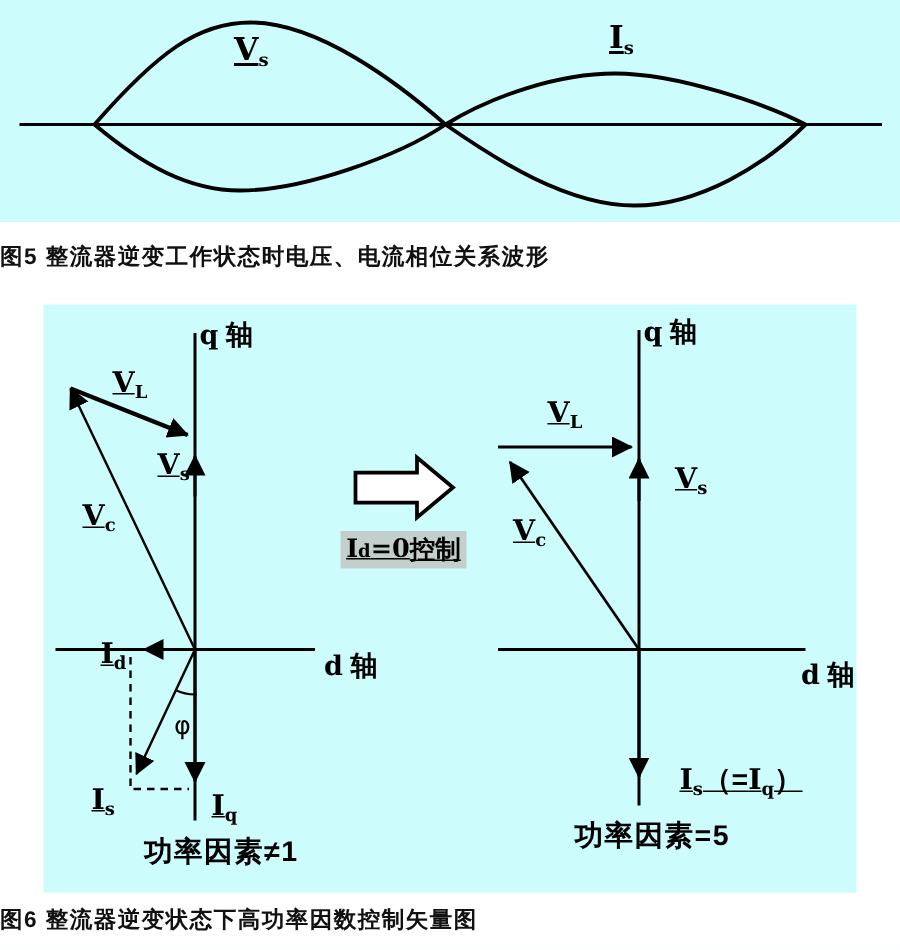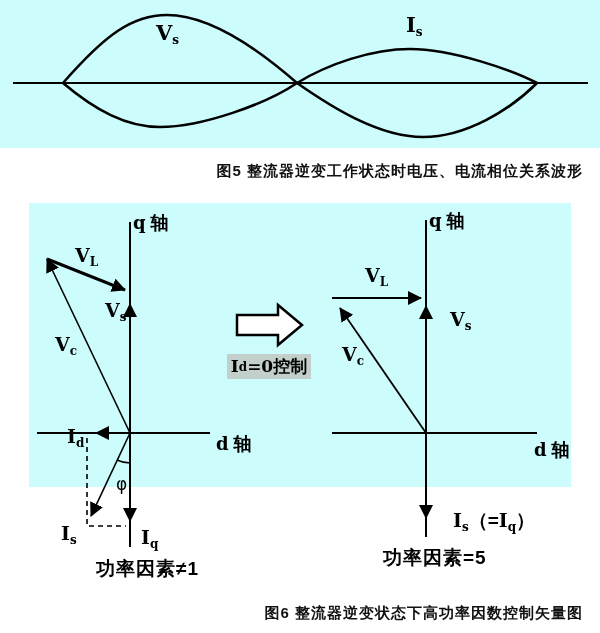--- a/index.html
+++ b/index.html
@@ -9,31 +9,31 @@
     --text:#111111;
     --control_label_bg:#c3cfcb;
     --arrow_fill:#ffffff;
   }
   *{margin:0;padding:0;box-sizing:border-box;}
   body{background:var(--page_bg);font-family:"Liberation Sans",sans-serif;}
   .page{position:relative;width:600px;height:633px;background:var(--page_bg);overflow:hidden;}
 
   .panel{position:absolute;background:var(--panel_bg);}
   #wave-panel{left:0;top:0;width:600px;height:148px;}
-  #vector-panel{left:29px;top:203px;width:542px;height:284px;}
+  #vector-panel{left:29px;top:203px;width:542px;height:392px;}
   .panel svg{position:absolute;left:0;top:0;}
 
-  .caption{position:absolute;left:0;width:583px;text-align:right;
+  .caption{position:absolute;left:0;width:583px;text-align:left;
            font-weight:bold;font-size:15px;color:var(--text);letter-spacing:1px;}
   #caption-fig5{top:162px;}
   #caption-fig6{top:604px;}
 
   
   .sym{position:absolute;font-family:"DejaVu Serif",serif;font-weight:bold;
-       font-size:19px;color:var(--line);line-height:1;white-space:nowrap;}
+       font-size:19px;color:var(--line);line-height:1;white-space:nowrap;text-decoration:underline;}
   .sym sub{font-size:12px;line-height:1;vertical-align:-4px;font-weight:bold;}
   .sym .eq{font-family:"DejaVu Serif",serif;}
   .sym .word{font-family:"Liberation Sans",sans-serif;font-weight:bold;}
 
   .axis-label{position:absolute;font-size:18px;font-weight:bold;color:var(--line);
               line-height:1;white-space:nowrap;}
   .axis-label .letter{font-family:"DejaVu Serif",serif;margin-right:5px;}
 
   .pf{position:absolute;font-size:19px;font-weight:bold;color:var(--line);
       line-height:1;white-space:nowrap;letter-spacing:1px;}

